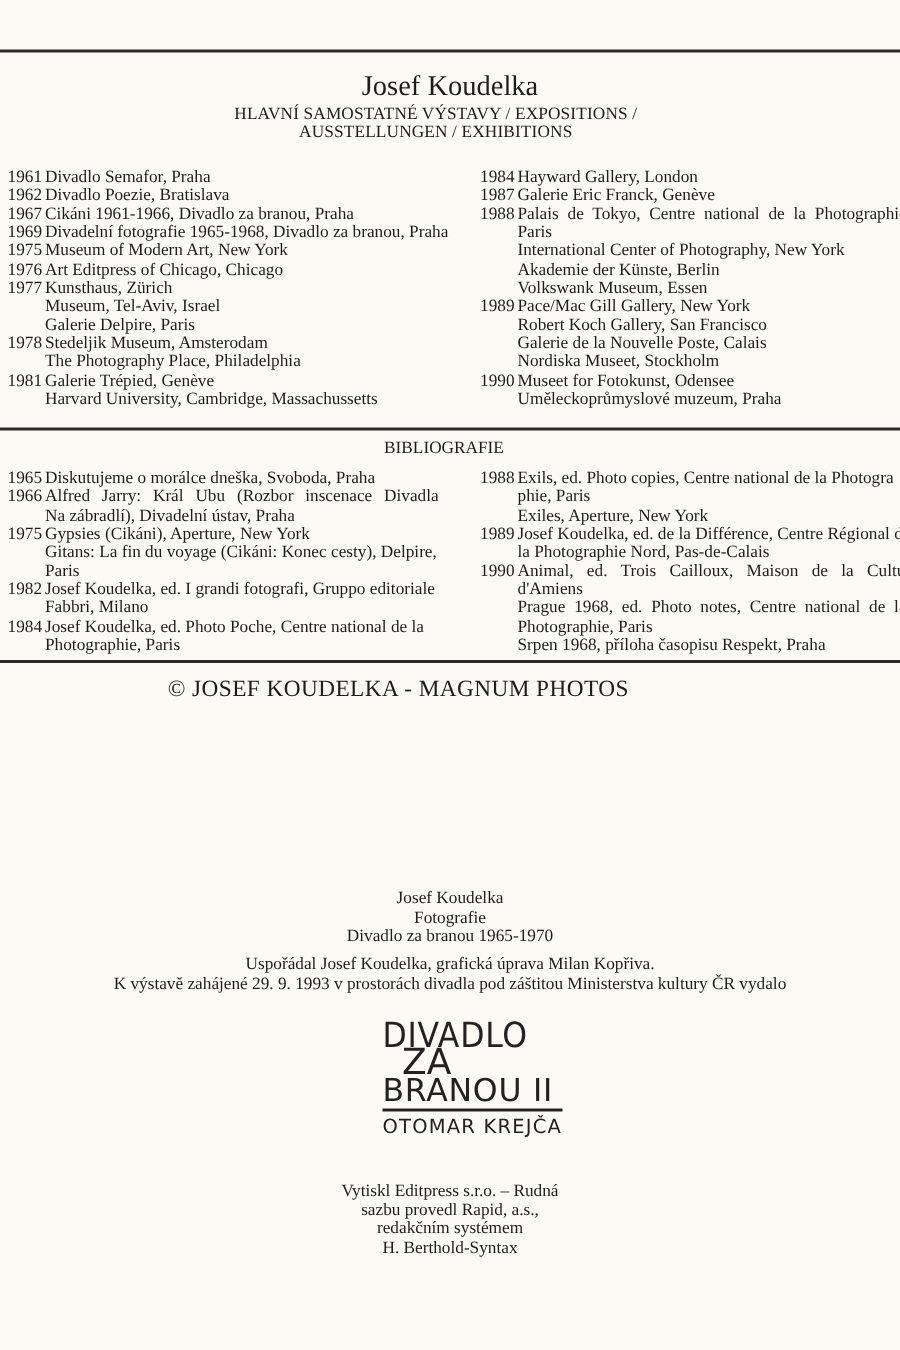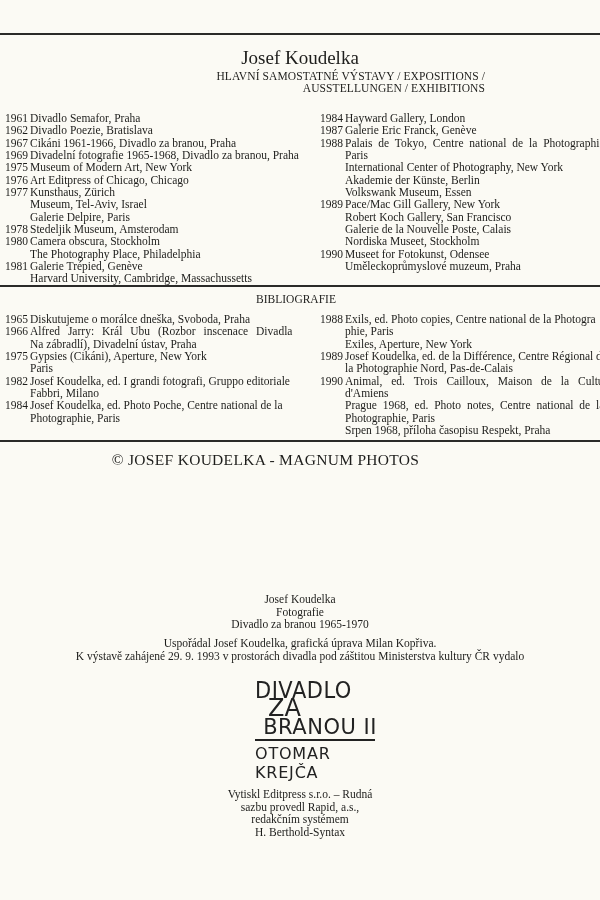--- a/index.html
+++ b/index.html
@@ -14,22 +14,23 @@
     .rule {
       position: absolute; left: 0; width: 600px; height: 2px;
       background: #2a2a28;
     }
     .title {
       position: absolute; top: 47px; left: 0; width: 600px;
       text-align: center; font-size: 19px; line-height: 22px;
     }
     .subtitle {
       position: absolute; top: 70px; left: 0; width: 485px;
-      text-align: right; font-size: 11.5px; line-height: 12px;
+      text-align: center; font-size: 11.5px; line-height: 12px;
       letter-spacing: 0.1px;
+      padding-left: 48px;
     }
     .col {
       position: absolute; font-size: 11.5px; line-height: 12.35px;
     }
     .row { display: flex; white-space: nowrap; }
     .yr { width: 25px; flex: 0 0 25px; }
     .txt { flex: 1 1 auto; }
     .section-head {
       position: absolute; top: 293px; left: 0; width: 592px;
       text-align: center; font-size: 11.5px;
@@ -41,23 +42,23 @@
     .colophon {
       position: absolute; left: 0; width: 600px; text-align: center;
       font-size: 11.5px; line-height: 12.5px;
     }
     .logo {
       position: absolute; top: 680px; left: 255px; width: 130px;
       font-family: "DejaVu Sans", sans-serif; color: #222;
     }
     .logo .l1 { font-size: 21px; line-height: 20px; letter-spacing: 0.5px; font-weight: normal; transform: scaleY(1.1); }
     .logo .l2 { font-size: 24px; line-height: 17px; padding-left: 13px; }
-    .logo .l3 { font-size: 21px; line-height: 20px; letter-spacing: 0.5px; text-align: center; }
+    .logo .l3 { font-size: 21px; line-height: 20px; letter-spacing: 0.5px; }
     .logo .bar { width: 120px; height: 2px; background: #222; margin: 2px 0 3px 0; }
-    .logo .l4 { font-size: 16px; letter-spacing: 0.8px; }
+    .logo .l4 { font-size: 13px; letter-spacing: 0.8px; }
   </style>
 </head>
 <body>
 
 <div class="rule" style="top:33px;"></div>
 
 <div class="title">Josef Koudelka</div>
 <div class="subtitle">
   <div>HLAVNÍ SAMOSTATNÉ VÝSTAVY / EXPOSITIONS /</div>
   <div>AUSSTELLUNGEN / EXHIBITIONS</div>
@@ -98,24 +99,20 @@
     </div>
   <div class="row">
       <span class="yr"></span>
       <span class="txt">Galerie Delpire, Paris</span>
     </div>
   <div class="row">
       <span class="yr">1978</span>
       <span class="txt">Stedeljik Museum, Amsterodam</span>
     </div>
   <div class="row">
-      <span class="yr">1980</span>
-      <span class="txt">Camera obscura, Stockholm</span>
-    </div>
-  <div class="row">
       <span class="yr"></span>
       <span class="txt">The Photography Place, Philadelphia</span>
     </div>
   <div class="row">
       <span class="yr">1981</span>
       <span class="txt">Galerie Trépied, Genève</span>
     </div>
   <div class="row">
       <span class="yr"></span>
       <span class="txt">Harvard University, Cambridge, Massachussetts</span>
@@ -190,20 +187,24 @@
       <span class="yr">1966</span>
       <span class="txt" style="word-spacing:5px;">Alfred Jarry: Král Ubu (Rozbor inscenace Divadla</span>
     </div>
   <div class="row">
       <span class="yr"></span>
       <span class="txt">Na zábradlí), Divadelní ústav, Praha</span>
     </div>
   <div class="row">
       <span class="yr">1975</span>
       <span class="txt">Gypsies (Cikáni), Aperture, New York</span>
+    </div>
+  <div class="row">
+      <span class="yr"></span>
+      <span class="txt">Gitans: La fin du voyage (Cikáni: Konec cesty), Delpire,</span>
     </div>
   <div class="row">
       <span class="yr"></span>
       <span class="txt">Paris</span>
     </div>
   <div class="row">
       <span class="yr">1982</span>
       <span class="txt">Josef Koudelka, ed. I grandi fotografi, Gruppo editoriale</span>
     </div>
   <div class="row">

